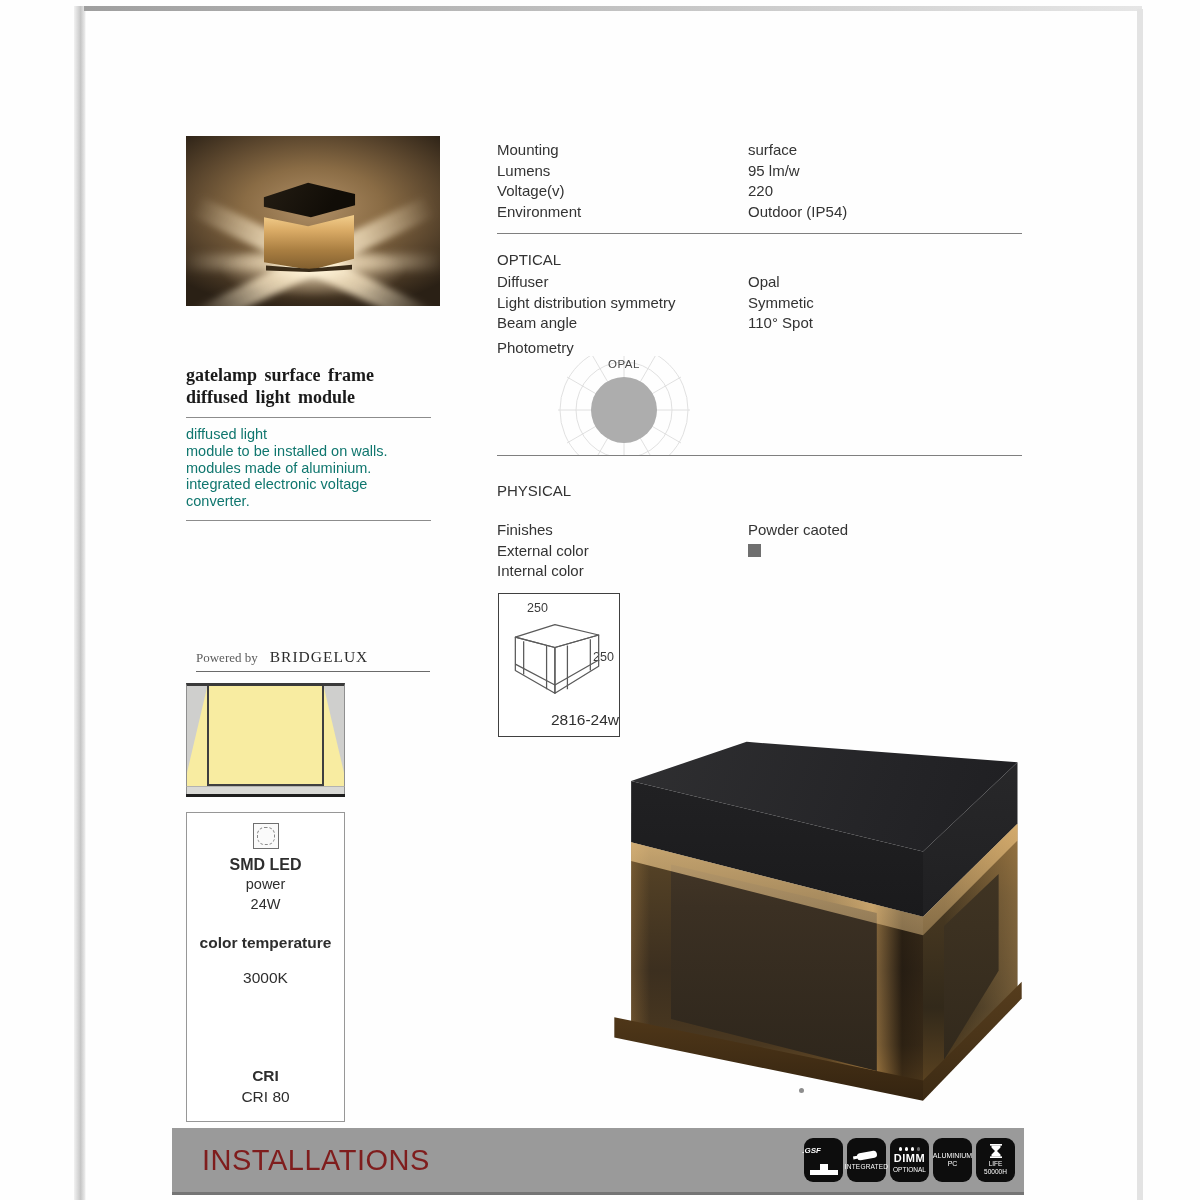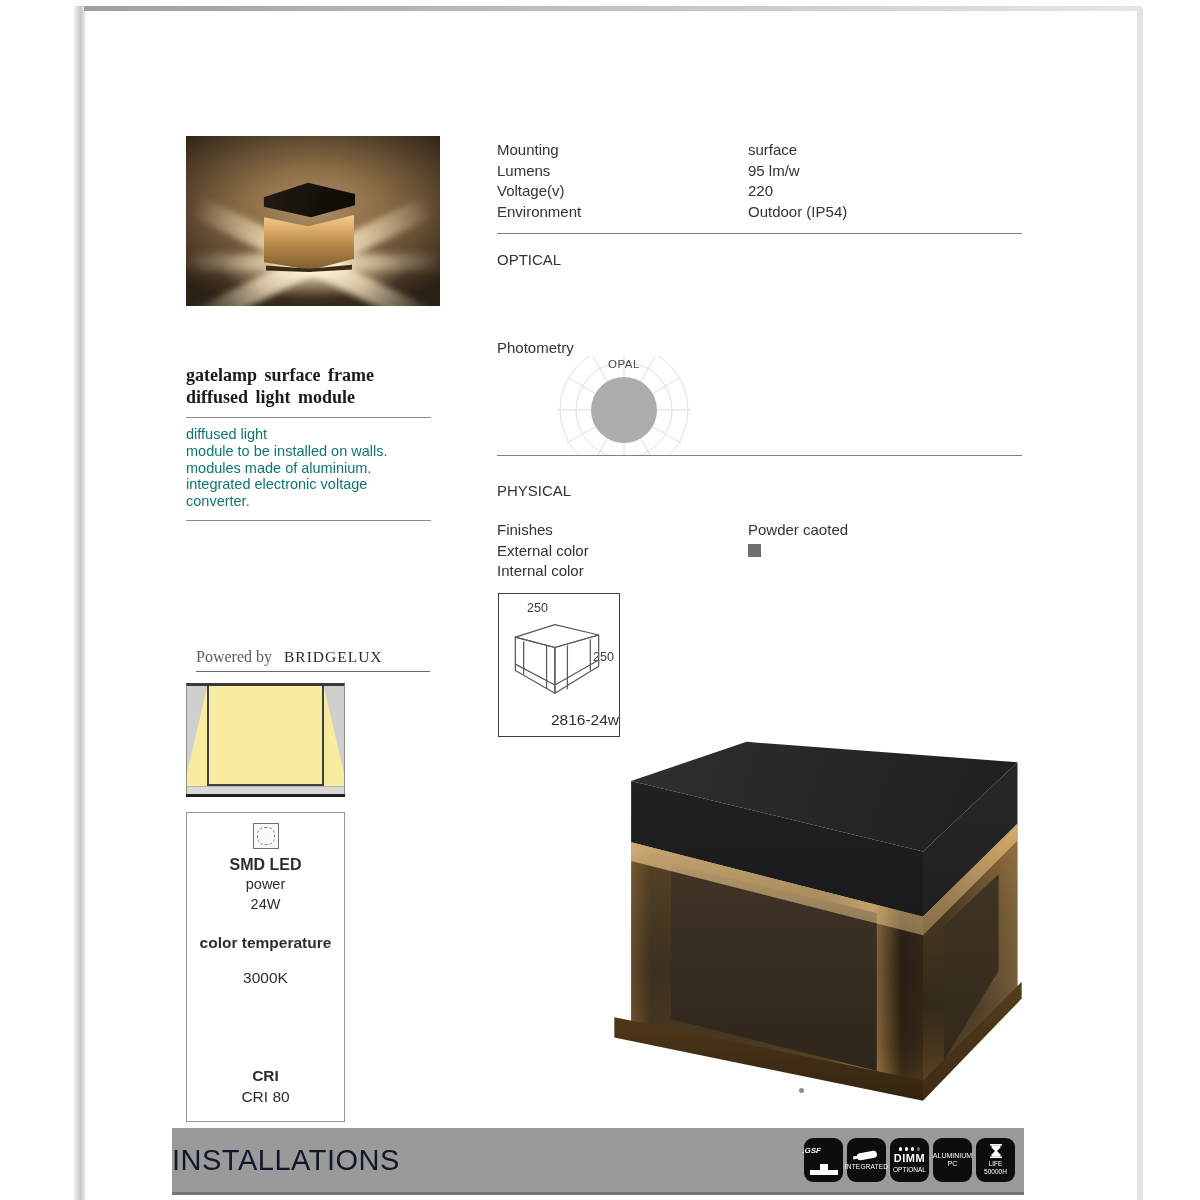--- a/index.html
+++ b/index.html
@@ -52,21 +52,21 @@
   .dim-side{position:absolute;left:94px;top:56px;font-size:12.5px;color:#3c3c3c;}
   .dim-model{position:absolute;left:0;right:0;bottom:7px;text-align:right;font-size:15.5px;color:#2f2f2f;}
   .dimbox svg{position:absolute;left:8px;top:20px;}
 
   
   .prod-title{position:absolute;left:186px;top:364px;font-family:"Liberation Serif",serif;
               font-weight:bold;font-size:18px;line-height:22px;color:#1a1a1a;word-spacing:3px;}
   .rule-l{position:absolute;height:1px;background:#8c8c8c;}
   .prod-desc{position:absolute;left:186px;top:426px;font-size:14.5px;line-height:16.8px;color:#0f766e;}
   .powered{position:absolute;left:196px;top:648px;font-family:"Liberation Serif",serif;}
-  .powered .pfx{font-size:16px;color:#5c5c5c;}
+  .powered .pfx{font-size:13px;color:#5c5c5c;}
   .powered .brand{font-size:15.5px;color:#2b2b2b;letter-spacing:1px;margin-left:12px;}
 
   
   .beambox{position:absolute;left:186px;top:683px;width:159px;}
   .beam-main{position:relative;height:100px;background:#cfcfcd;border-top:3px solid #3a3a3a;
              border-left:1px solid #8f8f8f;border-right:1px solid #8f8f8f;overflow:hidden;}
   .beam-trap{position:absolute;inset:0;background:#f8eca1;
              clip-path:polygon(13% 0,87% 0,102% 100%,-2% 100%);}
   .beam-rect{position:absolute;left:13%;right:13%;top:-3px;bottom:0;border:2px solid #3f3f3f;}
   .beam-strip{height:7px;background:#d9d9d5;border-left:1px solid #8f8f8f;border-right:1px solid #8f8f8f;
@@ -112,21 +112,21 @@
      background:linear-gradient(to bottom,rgba(255,210,140,.75),rgba(255,210,140,0));}
   .base-left{clip-path:polygon(1.5% 74.5%,75% 91.5%,75% 97%,1.5% 80%);
      background:linear-gradient(to bottom,#b5803c 0%,#7a5526 40%,#30210f 100%);}
   .base-right{clip-path:polygon(75% 91.5%,98.5% 65%,98.5% 69.5%,75% 97%);
      background:linear-gradient(to bottom,#8a6230,#3a2913);}
   .screw{position:absolute;left:45.5%;top:93.6%;width:5px;height:5px;border-radius:50%;background:#8d8d8d;}
 
   
   .installbar{position:absolute;left:172px;top:1128px;width:852px;height:64px;background:#9a9a9a;
               border-bottom:3px solid #757575;display:flex;align-items:center;}
-  .install-title{font-size:29px;color:#0f172a;letter-spacing:.5px;}
+  .install-title{margin-left:30px;font-size:29px;color:#7f1d1d;letter-spacing:.5px;}
   .badges{margin-left:auto;margin-right:9px;display:flex;gap:4px;}
   .badge{width:39px;height:44px;background:#0d0d0d;border-radius:9px;color:#fff;position:relative;
          display:flex;flex-direction:column;align-items:center;justify-content:center;box-sizing:border-box;}
   .gsf-label{position:absolute;top:8px;right:22px;font-size:8px;font-weight:bold;font-style:italic;}
   .gsf-glyph{position:absolute;bottom:7px;left:50%;transform:translateX(-50%);width:28px;height:11px;}
   .gsf-bump{position:absolute;bottom:5px;left:10px;width:8px;height:6px;background:#fff;}
   .gsf-bar{position:absolute;bottom:0;width:28px;height:5px;background:#fff;}
   .int-glyph{width:20px;height:7px;background:#fff;border-radius:3px;transform:rotate(-10deg);margin-top:1px;position:relative;}
   .int-glyph:after{content:"";position:absolute;left:-4px;top:2px;width:6px;height:3px;background:#fff;}
   .int-label{font-size:6.5px;margin-top:4px;letter-spacing:.2px;}
@@ -171,20 +171,34 @@
         <span class="val">220</span>
       </div>
     <div class="srow">
         <span class="lbl">Environment</span>
         <span class="val">Outdoor (IP54)</span>
       </div>
   </div>
   <div class="rule-r" style="top:233px;"></div>
 
   <div class="sec-title" style="top:251px;">OPTICAL</div>
+  <div id="optical-rows">
+    <div class="srow">
+        <span class="lbl">Diffuser</span>
+        <span class="val">Opal</span>
+      </div>
+    <div class="srow">
+        <span class="lbl">Light distribution symmetry</span>
+        <span class="val">Symmetic</span>
+      </div>
+    <div class="srow">
+        <span class="lbl">Beam angle</span>
+        <span class="val">110°  Spot</span>
+      </div>
+  </div>
   <div class="sec-title" style="top:339px;">Photometry</div>
 
   <div class="photometry">
     <svg viewBox="0 0 136 100">
       <g stroke="#dcdcdc" stroke-width="0.9" fill="none">
         <circle cx="68" cy="54" r="16"></circle>
           <circle cx="68" cy="54" r="32"></circle>
         <circle cx="68" cy="54" r="48"></circle>
           <circle cx="68" cy="54" r="64"></circle>
         <line x1="68" y1="54" x2="134" y2="54"></line>

